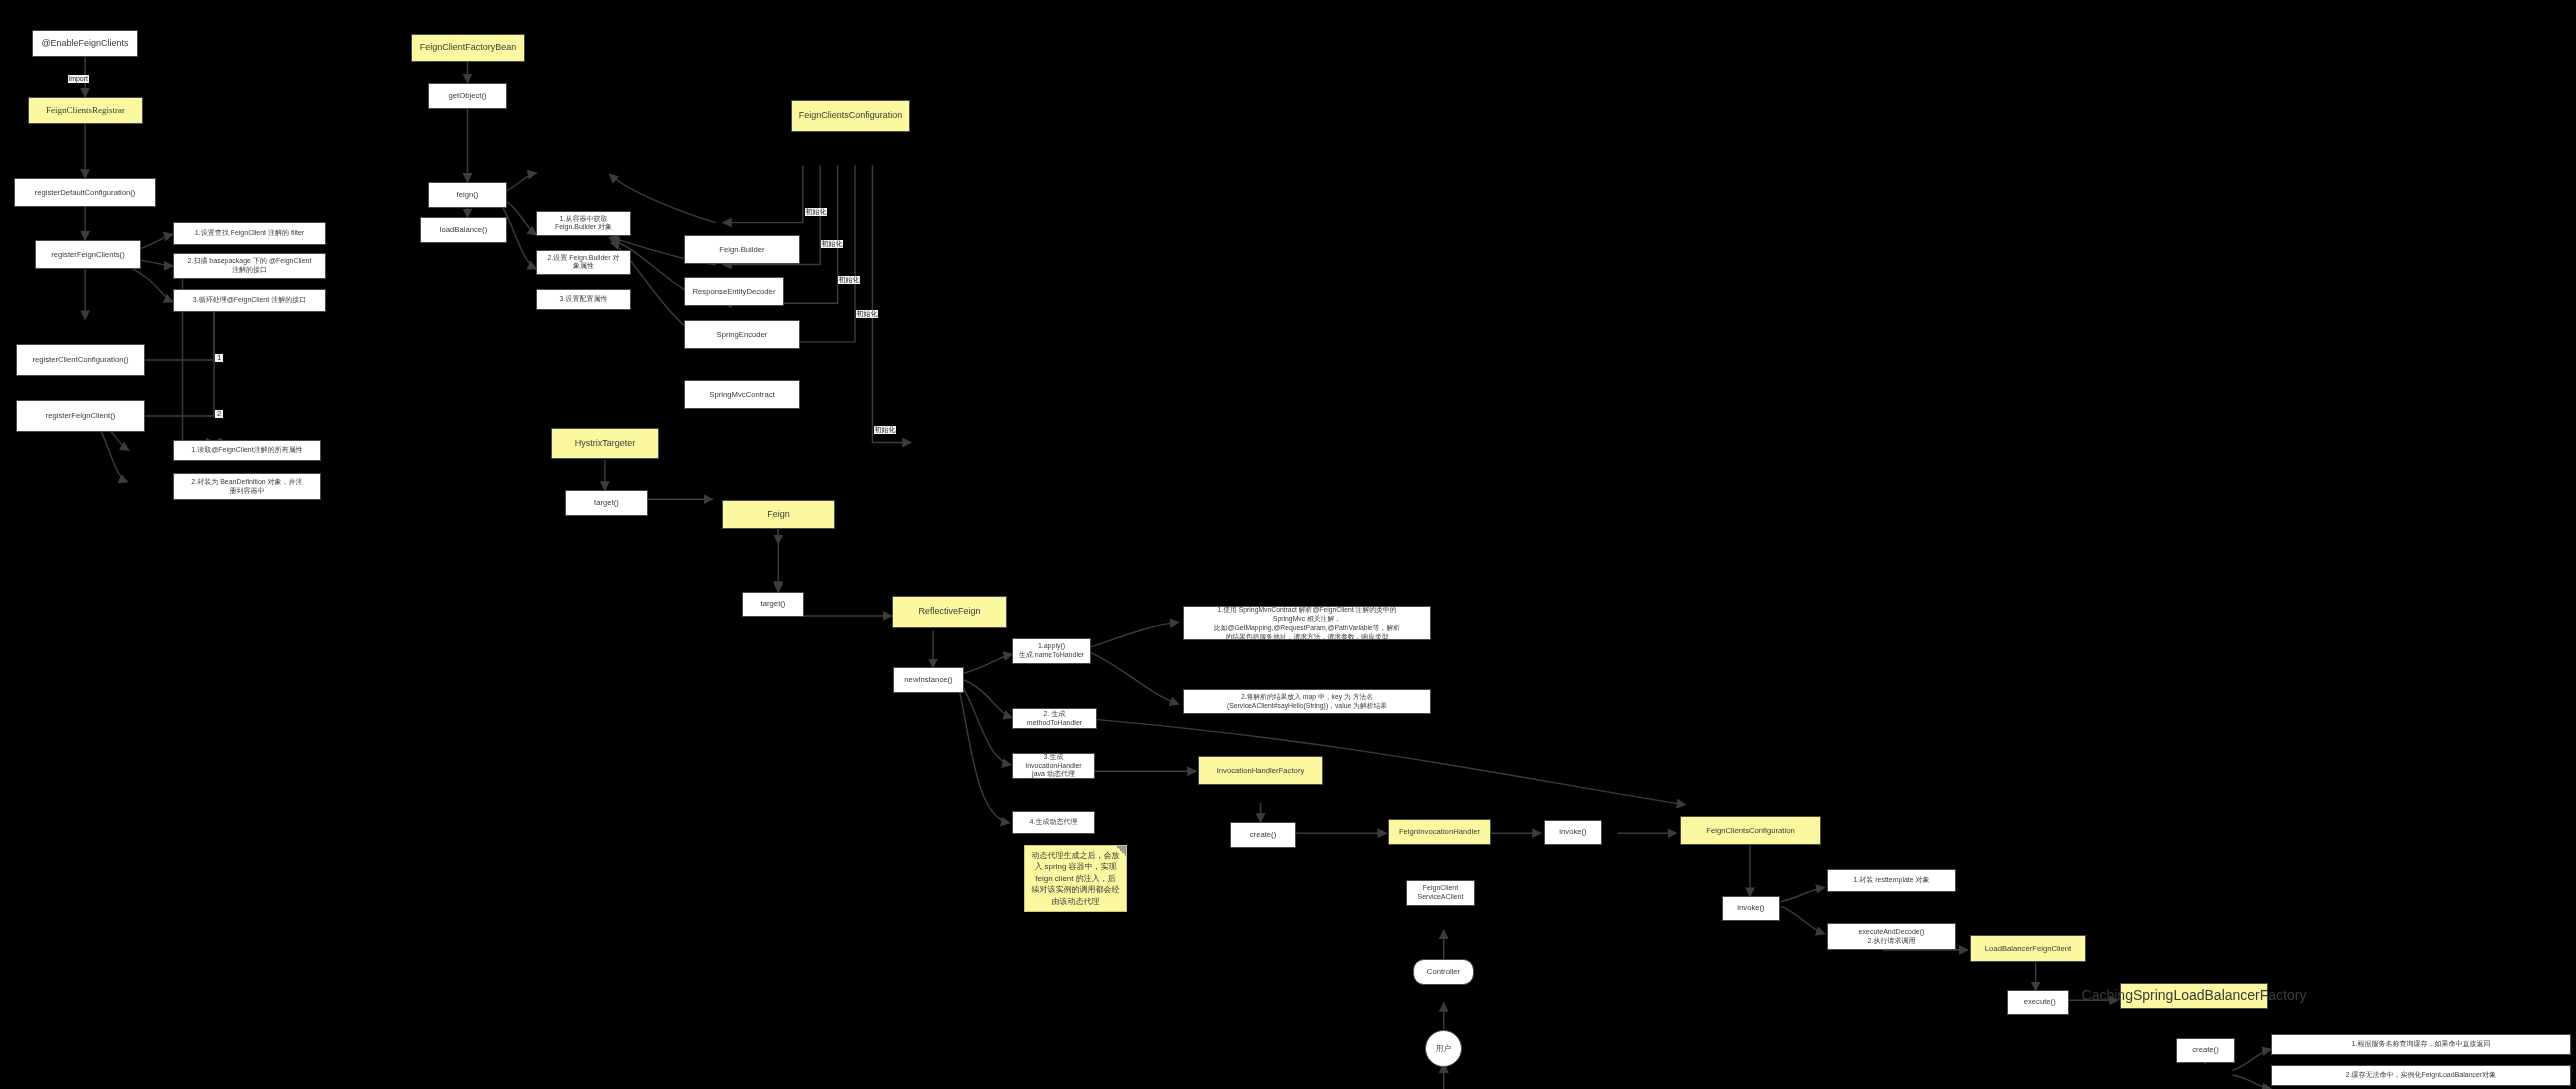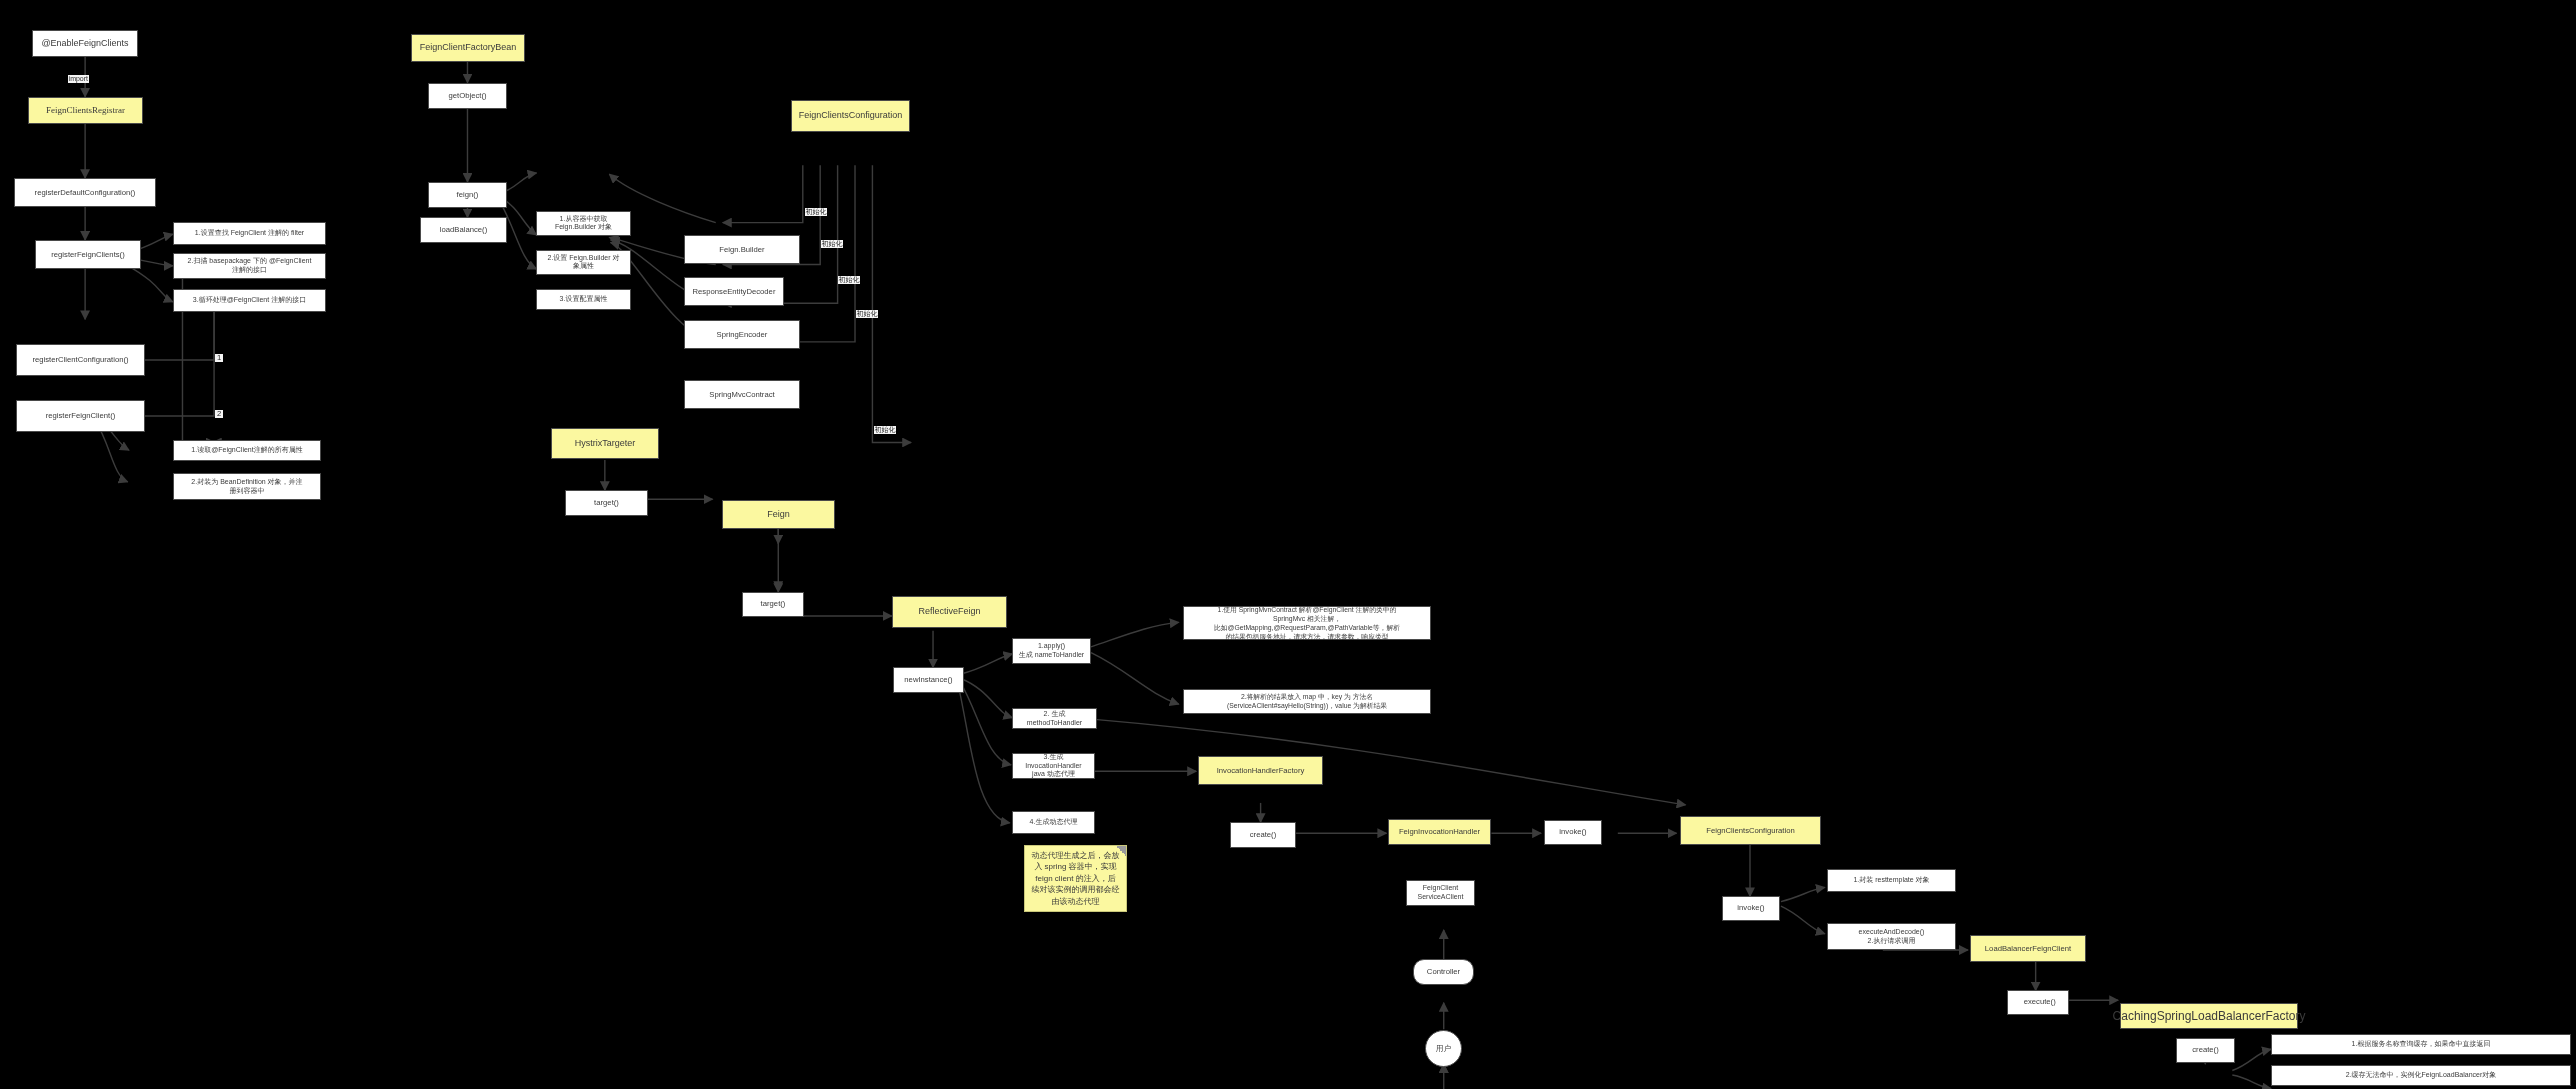--- a/index.html
+++ b/index.html
@@ -246,20 +246,20 @@
   <div class="node small" style="left:1544px;top:820px;width:58px;height:24.5px;">invoke()</div>
   <div class="node yellow small" style="left:1680px;top:816px;width:141px;height:29px;">FeignClientsConfiguration</div>
   <div class="node small" style="left:1722px;top:896px;width:58px;height:24.5px;">invoke()</div>
 
   <div class="node tiny" style="left:1827px;top:869px;width:129px;height:23px;">1.封装 resttemplate 对象</div>
   <div class="node tiny" style="left:1827px;top:923px;width:129px;height:27px;">executeAndDecode()
 2.执行请求调用</div>
 
   <div class="node yellow small" style="left:1970px;top:935px;width:116px;height:27px;">LoadBalancerFeignClient</div>
   <div class="node small" style="left:2007px;top:990px;width:62px;height:24.5px;padding-left:6px;">execute()</div>
-  <div class="node yellow tiny" style="left:2120px;top:983px;width:178px;height:26px;font-size:12px;margin-top:20px;">CachingSpringLoadBalancerFactory</div>
+  <div class="node yellow tiny" style="left:2120px;top:983px;width:148px;height:26px;font-size:14px;">CachingSpringLoadBalancerFactory</div>
   <div class="node small" style="left:2176px;top:1038px;width:59px;height:24.5px;">create()</div>
 
   <div class="node tiny" style="left:2271px;top:1034px;width:300px;height:20.6px;">1.根据服务名称查询缓存，如果命中直接返回</div>
   <div class="node tiny" style="left:2271px;top:1065px;width:300px;height:20.6px;">2.缓存无法命中，实例化FeignLoadBalancer对象</div>
 
 </div>
 
 
 </body></html>

